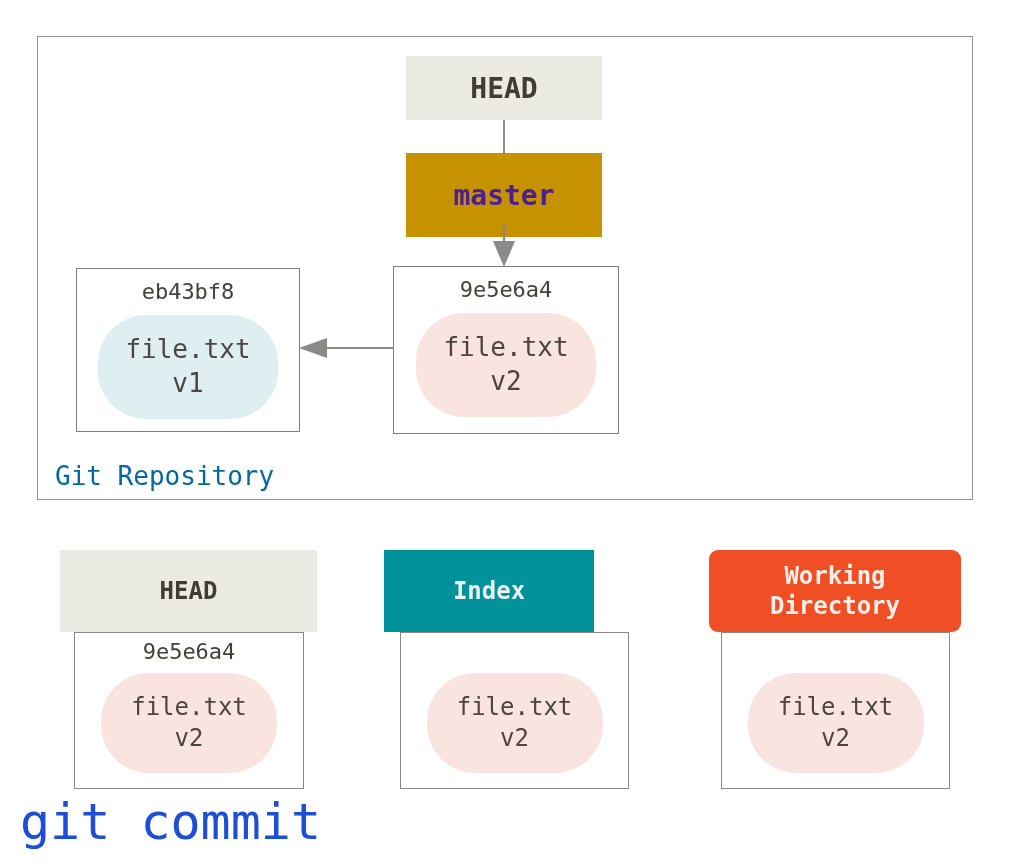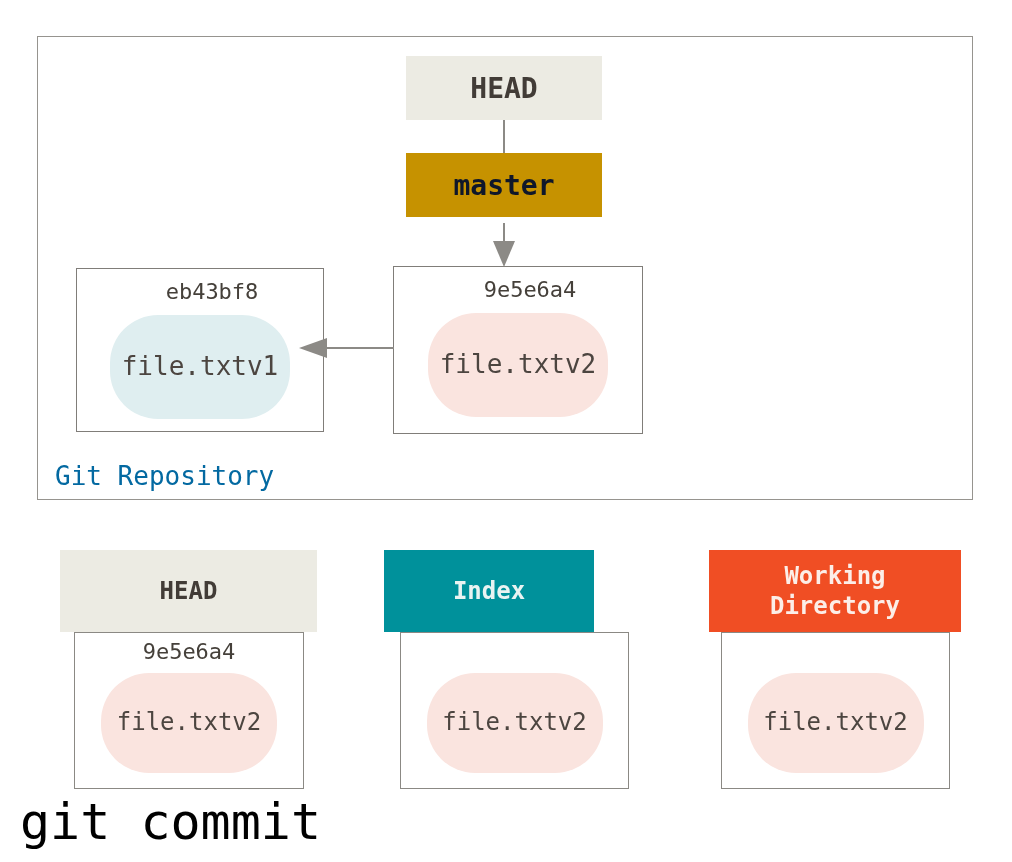--- a/index.html
+++ b/index.html
@@ -7,60 +7,60 @@
   .canvas{position:relative;width:1012px;height:862px;background:#fff;overflow:hidden;text-decoration:underline;}
 
   
   .repo-box{position:absolute;left:37px;top:36px;width:934px;height:462px;
     border:1.5px solid #96948f;background:#fff;}
   .repo-label{position:absolute;left:17px;bottom:8px;font-size:26px;color:#0369a1;white-space:pre;text-align:right;}
 
   .ref-box{position:absolute;display:flex;align-items:center;justify-content:center;
     font-weight:bold;}
   .head-ref{left:368px;top:19px;width:196px;height:64px;background:#ecebe3;color:#423c37;font-size:28px;}
-  .master-ref{left:368px;top:116px;width:196px;height:64px;background:#c69200;color:#0f172a;font-size:28px;}
+  .master-ref{left:368px;top:116px;width:196px;height:84px;background:#c69200;color:#4c1d95;font-size:28px;}
 
   .vline{position:absolute;background:#8c8a86;}
   .line-head-master{left:465px;top:83px;width:2px;height:33px;}
   .line-master-commit{left:465px;top:186px;width:2px;height:34px;}
   .arrowhead-down{position:absolute;left:455px;top:204px;width:0;height:0;
     border-left:11px solid transparent;border-right:11px solid transparent;
     border-top:26px solid #8c8a86;}
 
-  .commit-box{position:absolute;background:#fff;border:1.5px solid #807d79;padding-left:24px;}
+  .commit-box{position:absolute;background:#fff;border:1.5px solid #807d79;}
   .commit-right{left:355px;top:229px;width:224px;height:166px;}
   .commit-left{left:38px;top:231px;width:222px;height:162px;}
   .commit-hash{margin-top:10px;text-align:center;font-size:22px;color:#45403a;}
   .blob{position:absolute;left:50%;transform:translateX(-50%);width:180px;height:104px;
-    border-radius:48px;display:flex;flex-direction:row;align-items:center;justify-content:center;
+    border-radius:48px;display:flex;flex-direction:column;align-items:center;justify-content:center;
     font-size:26px;line-height:1.3;color:#4c4540;}
   .blob-pink{background:#fae4df;}
   .blob-blue{background:#dfeef0;}
   .commit-box .blob{top:46px;}
 
   .harrow-line{position:absolute;left:288px;top:310px;width:68px;height:2px;background:#8c8a86;}
   .arrowhead-left{position:absolute;left:261px;top:301px;width:0;height:0;
     border-top:10px solid transparent;border-bottom:10px solid transparent;
     border-right:28px solid #8c8a86;}
 
   
   .tree-header{position:absolute;top:550px;height:82px;display:flex;align-items:center;
     justify-content:center;text-align:center;font-weight:bold;font-size:24px;line-height:1.25;z-index:2;}
   .tree-header.col1{left:60px;width:257px;background:#ecebe3;color:#423c37;}
   .tree-header.col2{left:384px;width:210px;background:#00919b;color:#e9f3f2;}
-  .tree-header.col3{left:709px;width:252px;background:#f04e24;color:#fceee8;padding:0 18px;box-sizing:border-box;}
+  .tree-header.col3{left:709px;width:252px;background:#f04e24;color:#fceee8;padding:0 18px;box-sizing:border-box;border-radius:9px;}
 
   .tree-body{position:absolute;top:632px;height:155px;background:#fff;border:1.5px solid #8b8984;z-index:1;}
   .tree-body.col1{left:74px;width:228px;}
   .tree-body.col2{left:400px;width:227px;}
   .tree-body.col3{left:721px;width:227px;}
   .tree-hash{margin-top:6px;text-align:center;font-size:22px;color:#45403a;}
   .tree-body .blob{top:40px;width:176px;height:100px;font-size:24px;}
 
-  .command{position:absolute;left:20px;top:793px;font-size:50px;color:#000000;white-space:pre;}
+  .command{position:absolute;left:20px;top:793px;font-size:50px;color:#1d4ed8;white-space:pre;}
 </style>
 </head>
 <body>
 
 <div class="canvas">
 
   <div class="repo-box">
 
     <div class="ref-box head-ref">
       <span>HEAD</span>

